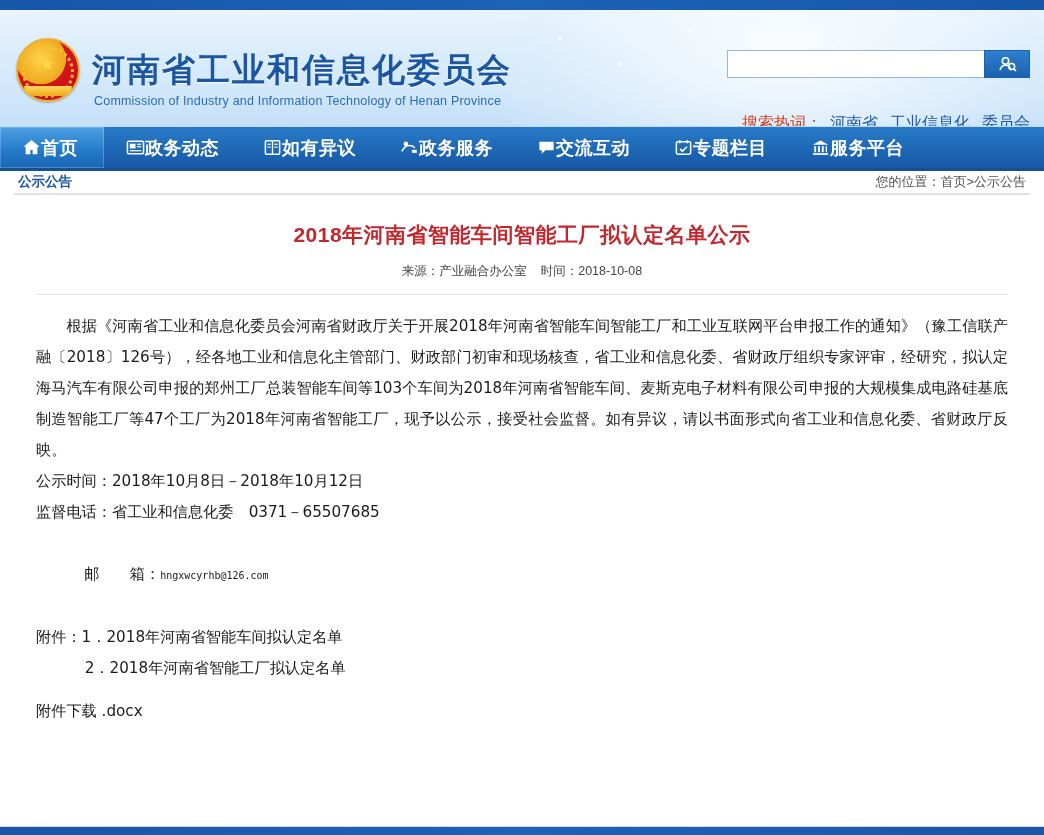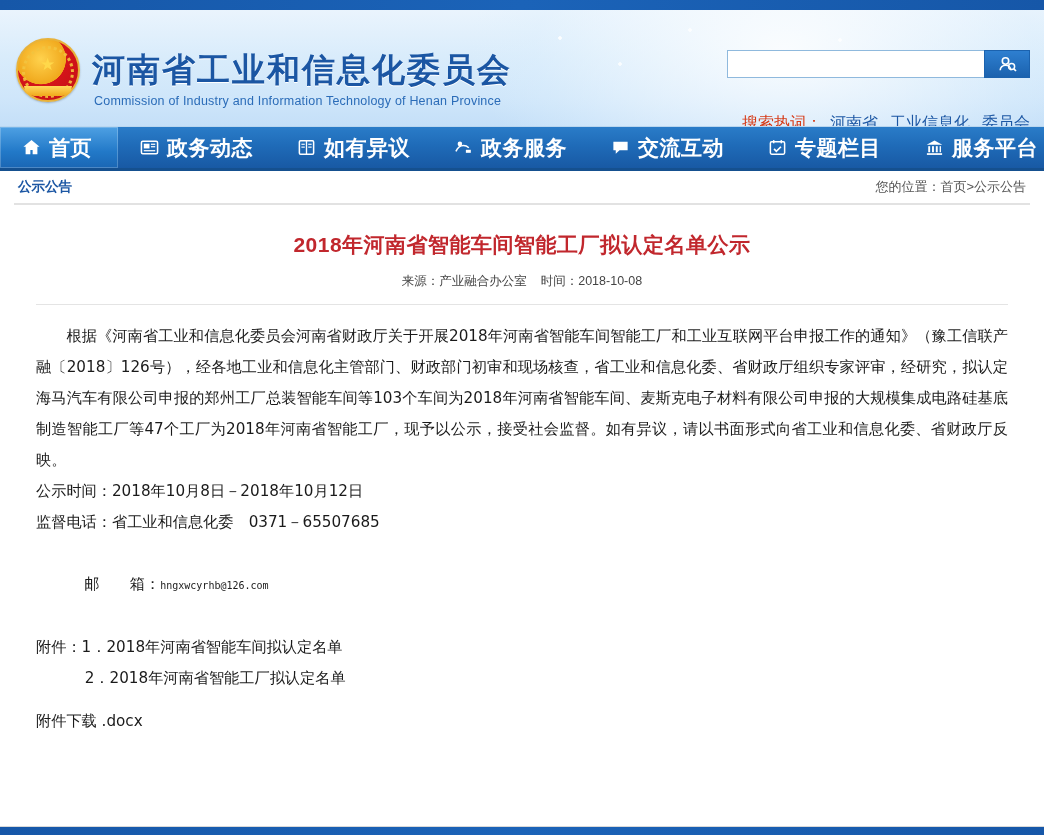--- a/index.html
+++ b/index.html
@@ -142,44 +142,44 @@
 
   
   .nav {
     height: 44px;
     background: linear-gradient(180deg,#2a7cc8 0%, #1f6bb8 45%, #1859a4 100%);
     display:flex; align-items:stretch;
     position:relative;
     border-bottom: 3px solid #15508f;
   }
   .nav-item {
-    display:flex; align-items:center; gap:8px;
+    display:flex; align-items:center; 
     padding: 0 22px;
-    color:#fff; font-size:21px; font-weight:bold;
+    color:#fff; font-size:18px; font-weight:bold;
     white-space:nowrap; cursor:pointer;
     letter-spacing: .5px;
   }
   .nav-item.first { padding: 0 26px 0 22px; }
   .nav-item.active {
     background: linear-gradient(180deg,#4ea0e3 0%, #2279c8 60%, #1a66b4 100%);
     box-shadow: inset 0 0 0 1px rgba(255,255,255,.22);
   }
   .nav-ico { width:19px; height:19px; display:inline-block; flex:0 0 auto; }
   .nav-ico svg { display:block; }
 
   
   .content-wrap {
     position:relative;
     margin: 0 auto;
     width: 1044px;
     background:#fff;
     padding: 0 14px;
   }
   .crumbbar {
-    height: 34px;
+    height: 24px;
     display:flex; align-items:center; justify-content:space-between;
     border-bottom: 2px solid #e2e2e2;
     padding: 0 4px;
   }
   .crumb-left {
     font-size: 13.5px; font-weight: bold; color:#1b56a3;
   }
   .crumb-right {
     font-size: 13px; color:#555;
   }

